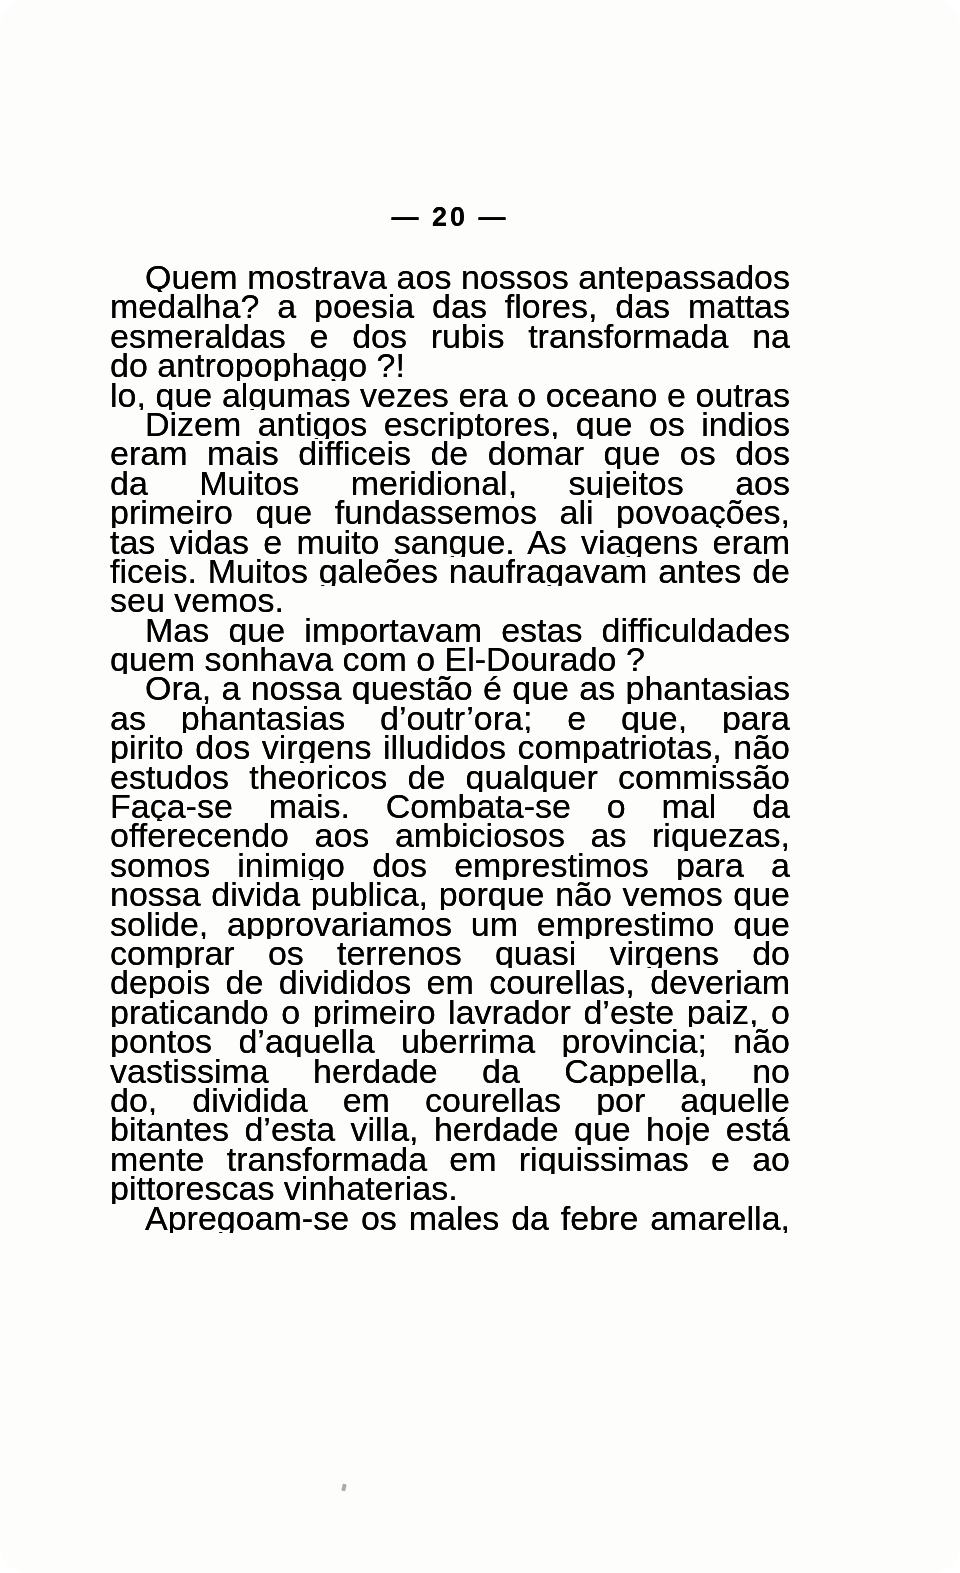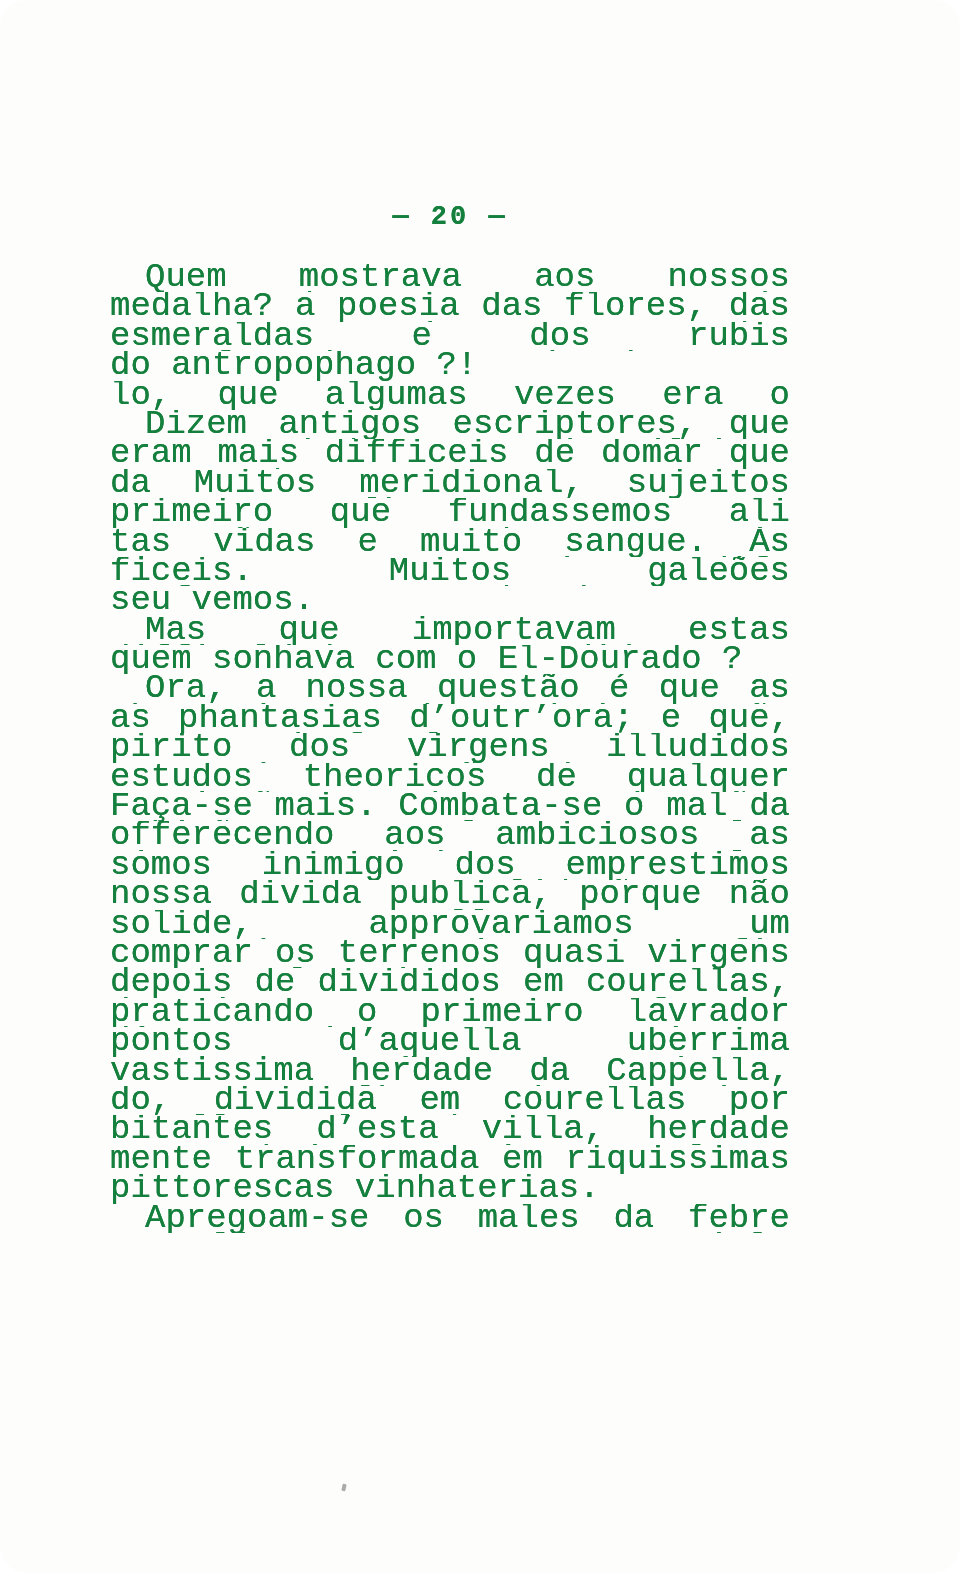--- a/index.html
+++ b/index.html
@@ -10,22 +10,22 @@
     width: 960px;
     height: 1573px;
     background: #ffffff;
     overflow: hidden;
   }
   .page {
     position: relative;
     width: 960px;
     height: 1573px;
     background: #fdfdfc;
-    font-family: Liberation Mono, monospace;
-    color: #15803d;
+    font-family: Liberation Sans, sans-serif;
+    color: #000000;
     border-radius: 27px;
   }
   .page-header {
     position: absolute;
     top: 200px;
     left: 110px;
     width: 680px;
     text-align: center;
     font-size: 27px;
     font-weight: bold;

